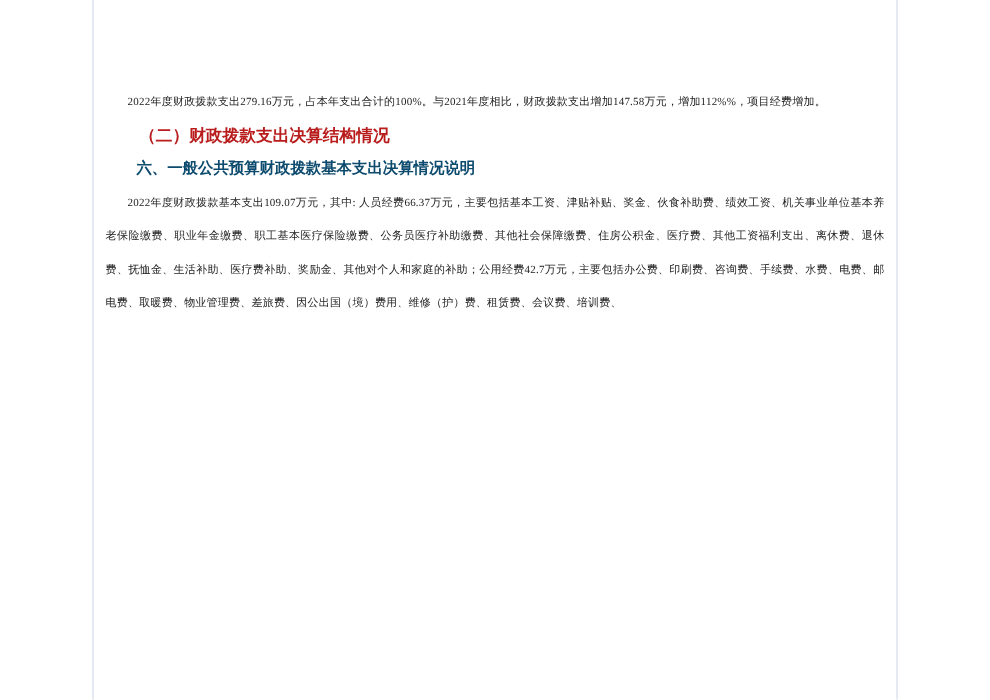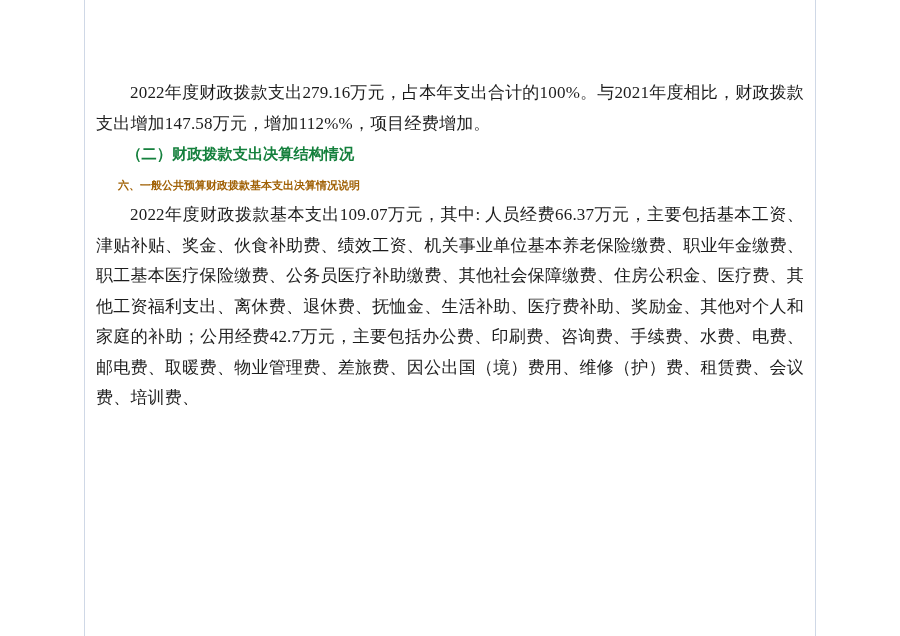--- a/index.html
+++ b/index.html
@@ -32,46 +32,46 @@
   }
   .rule-right {
     position: absolute;
     right: 84px;
     top: 0;
     width: 1px;
     height: 636px;
     background: #cfd8e6;
   }
   .body-text {
-    font-size: 17px;
+    font-size: 10px;
     line-height: 30.5px;
     text-align: justify;
     text-justify: inter-ideograph;
     letter-spacing: 0.2px;
     color: #1c1c1c;
   }
   p {
     margin: 0;
   }
   .indent {
     text-indent: 2em;
   }
   .heading {
     font-weight: bold;
     text-indent: 2em;
     font-size: 15.2px;
     line-height: 30.5px;
-    color: #15803d;
+    color: #b91c1c;
   }
   .heading-major {
     font-weight: bold;
     text-indent: 2em;
-    font-size: 11px;
+    font-size: 14px;
     line-height: 30.5px;
-    color: #a16207;
+    color: #0c4a6e;
   }
 </style>
 </head>
 <body>
 
 <div class="page">
   <div class="rule-left"></div>
   <div class="rule-right"></div>
 
   <div class="content">

